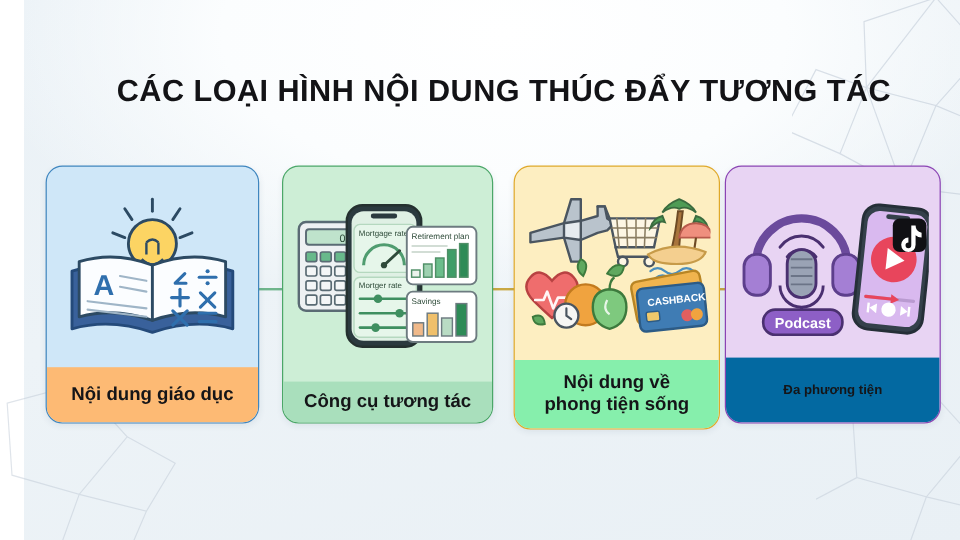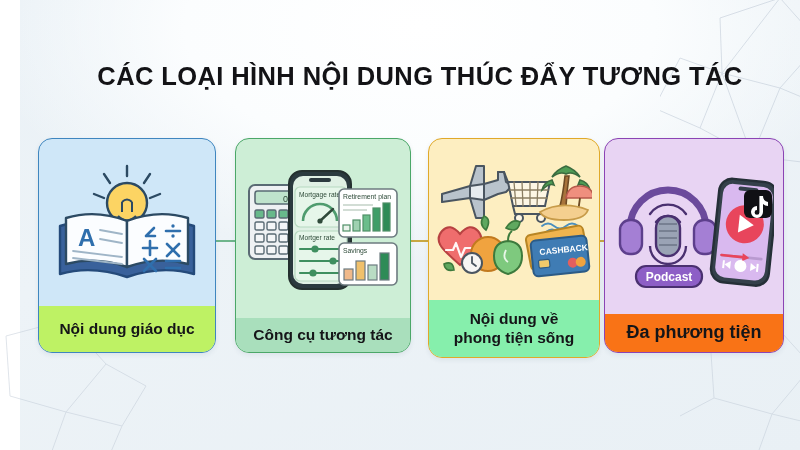--- a/index.html
+++ b/index.html
@@ -66,27 +66,27 @@
     display: flex;
     align-items: center;
     justify-content: center;
     text-align: center;
     font-weight: 700;
     color: #151518;
     line-height: 1.18;
     padding: 0 6px;
   }
   .card.c1 { left: 0;   width: 178px; height: 215px; background: #cfe7f8; border-color: #3f86bf; }
-  .card.c1 .label { height: 46px; background: #bef264; font-size: 15.5px; }
+  .card.c1 .label { height: 46px; background: #fdba74; font-size: 15.5px; }
   .card.c2 { left: 197px; width: 176px; height: 215px; background: #cdeed6; border-color: #4ba768; }
   .card.c2 .label { height: 34px; background: #a9dfbc; font-size: 15.5px; }
   .card.c3 { left: 390px; width: 172px; height: 220px; background: #fdeec1; border-color: #e0a92a; }
   .card.c3 .label { height: 57px; background: #86efac; font-size: 15.5px; }
   .card.c4 { left: 566px; width: 180px; height: 215px; background: #e8d4f3; border-color: #8b44b4; }
-  .card.c4 .label { height: 38px; background: #f97316; font-size: 18px; }
+  .card.c4 .label { height: 54px; background: #0369a1; font-size: 11px; }
 </style>
 </head>
 <body>
 
 <div id="stage">
 
   <svg class="deco tr" width="170" height="180" viewBox="0 0 170 180" fill="none" stroke="#b9c4d2" stroke-width="1">
     <path d="M60 30 L120 10 L160 55 L120 100 L62 85 Z"></path>
     <path d="M120 100 L168 120 L150 175 L92 168 Z"></path>
     <path d="M20 70 L62 85 L40 140 L-6 120 Z"></path>

